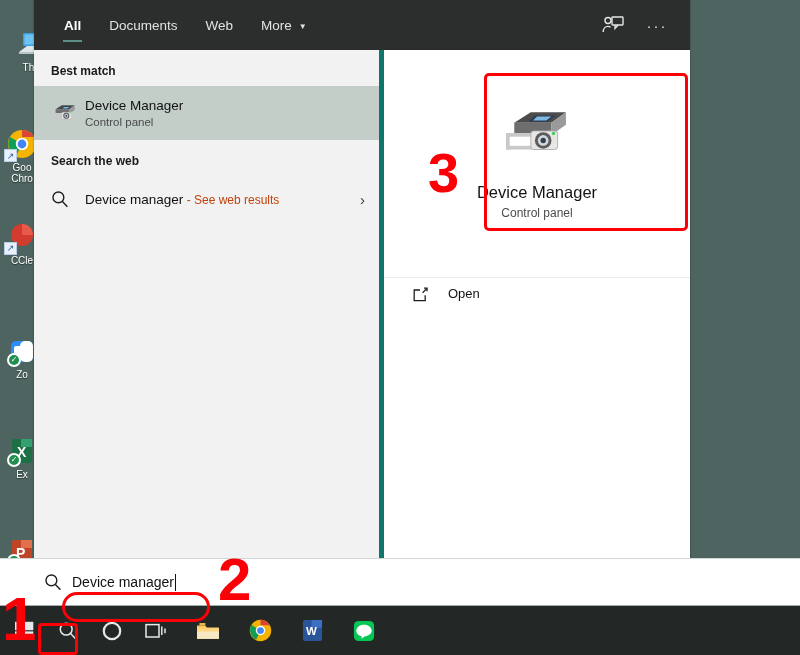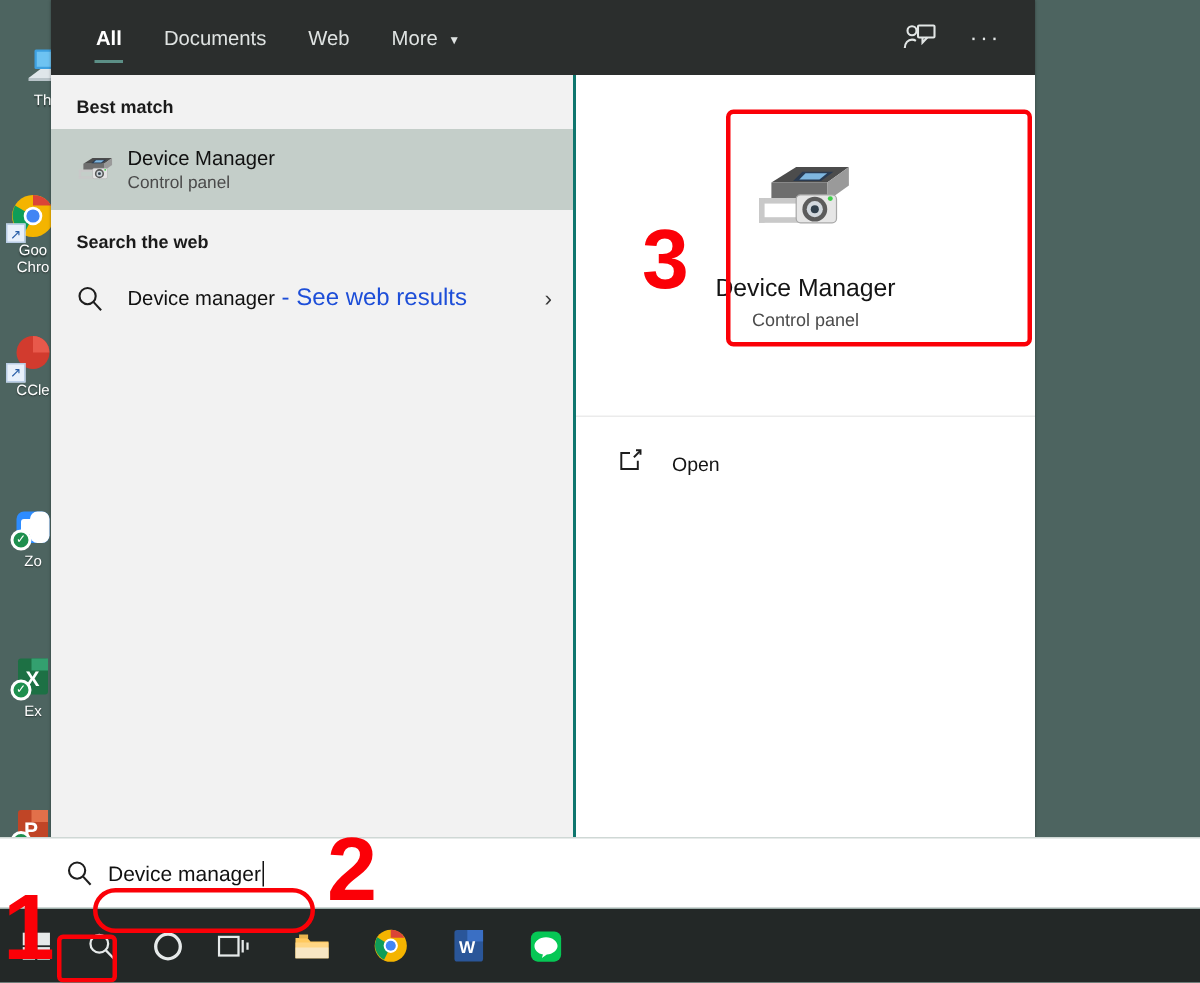--- a/index.html
+++ b/index.html
@@ -102,42 +102,42 @@
   .hdr-btn svg { display: block; }
   .dots { letter-spacing: 2px; font-size: 15px; color: #e2e6e5; line-height: 1; }
 
   .panel-body { flex: 1; display: flex; min-height: 0; }
 
   
   .results {
     width: 350px; flex: 0 0 350px;
     background: #f2f2f2;
     padding-top: 6px;
-    border-right: 2px solid #0f766e;
+    border-right: 5px solid #0f766e;
   }
   .section-title {
     font-size: 12px; font-weight: bold; color: #1b1b1b;
     padding: 8px 0 8px 17px;
   }
   .result-row {
     display: flex; align-items: center;
     height: 54px; padding-left: 17px; padding-right: 12px;
     cursor: default;
   }
   .result-row.selected { background: #c4cec9; }
   .result-icon {
     width: 34px; flex: 0 0 34px;
     display: flex; align-items: center; justify-content: flex-start;
   }
   .result-text { display: flex; flex-direction: column; justify-content: center; flex: 1; min-width: 0; }
   .result-title { font-size: 13.5px; color: #111111; line-height: 17px; }
   .result-sub { font-size: 11.5px; color: #4a4a4a; line-height: 15px; margin-top: 1px; }
   .web-row { display: flex; align-items: center; height: 46px; padding-left: 17px; padding-right: 14px; }
   .web-label { font-size: 13.5px; color: #111111; }
-  .web-label .muted { color: #1d4ed8; font-size: 16px; }
+  .web-label .muted { color: #c2410c; font-size: 12px; }
   .chev { margin-left: auto; color: #3a3a3a; font-size: 15px; }
 
   
   .preview {
     flex: 1; background: #ffffff;
     display: flex; flex-direction: column;
     position: relative;
   }
   .preview-card-wrap {
     height: 228px;
@@ -149,21 +149,21 @@
     width: 214px; height: 152px;
     display: flex; flex-direction: column;
     align-items: center; justify-content: center;
     margin-top: -6px;
   }
   .preview-icon { margin-bottom: 14px; }
   .preview-title { font-size: 16.5px; color: #141414; line-height: 20px; }
   .preview-sub { font-size: 12px; color: #4b4b4b; margin-top: 4px; }
 
   .action-row {
-    display: flex; align-items: center;
+    display: flex; 
     height: 46px; padding-left: 28px;
     margin-top: 8px;
   }
   .action-icon { width: 36px; flex: 0 0 36px; color: #1d1d1d; }
   .action-label { font-size: 13px; color: #141414; }
 
   
   #searchbar {
     position: absolute; left: 0; bottom: 49px;
     width: 800px; height: 48px;

